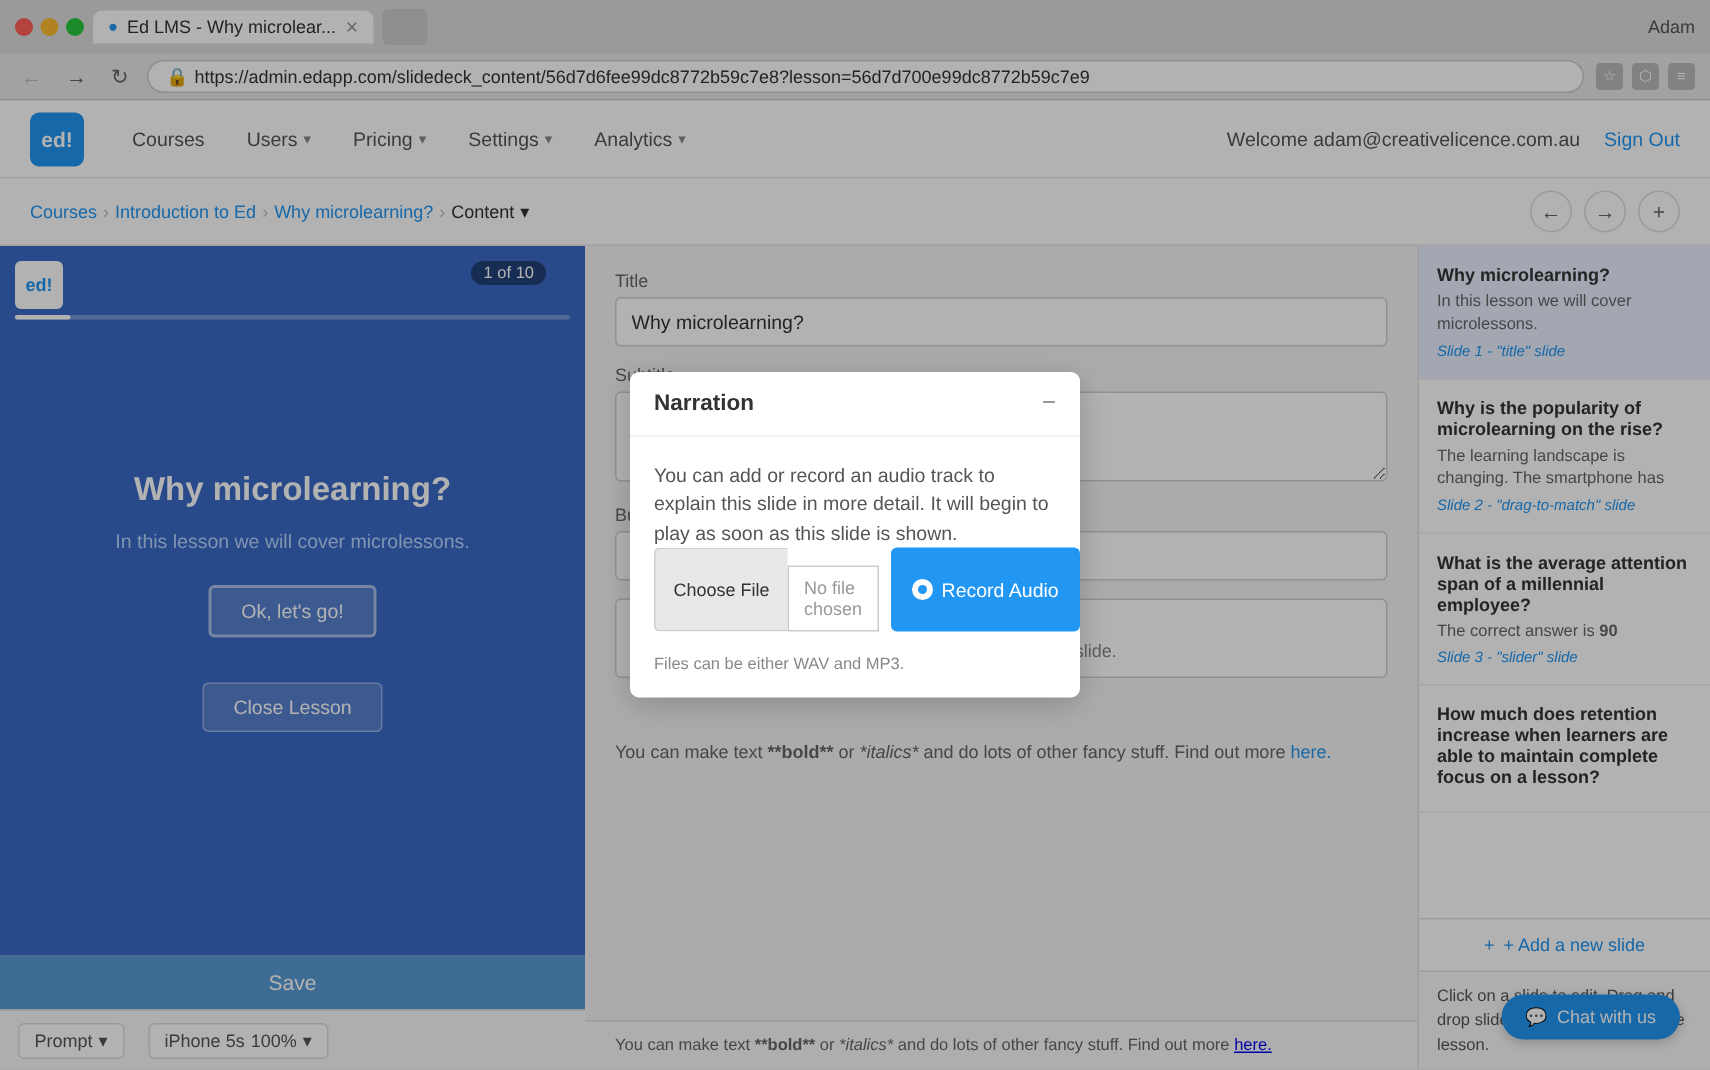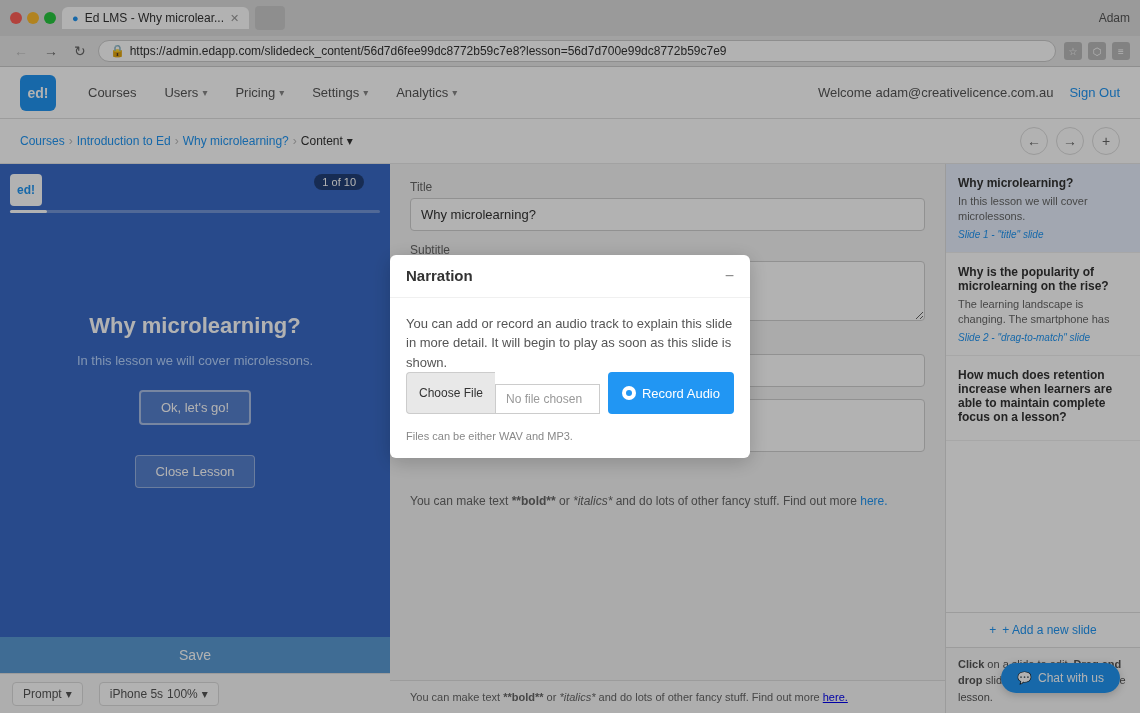--- a/index.html
+++ b/index.html
@@ -76,28 +76,28 @@
     .slides-list { flex: 1; overflow-y: auto; }
     .slide-card { padding: 12px; border-bottom: 1px solid #f0f0f0; cursor: pointer; }
     .slide-card.active { background: #e8f0fe; }
     .slide-card-title { font-size: 12px; font-weight: 600; color: #333; margin-bottom: 4px; }
     .slide-card-desc { font-size: 11px; color: #666; line-height: 1.4; }
     .slide-card-tag { font-size: 10px; color: #2196f3; margin-top: 4px; font-style: italic; }
     .add-slide-btn { display: flex; align-items: center; justify-content: center; gap: 6px; padding: 10px; background: #fff; border-top: 1px solid #e0e0e0; color: #2196f3; cursor: pointer; font-size: 12px; font-weight: 500; }
 
     
     .right-bottom { background: #f9f9f9; border-top: 1px solid #e0e0e0; padding: 8px 12px; font-size: 11px; color: #555; line-height: 1.5; }
-    .right-bottom strong { font-weight: 700; }
+    .right-bottom strong { font-weight: 400; }
 
     
     .chat-btn { position: fixed; bottom: 20px; right: 20px; background: #2196f3; color: #fff; border-radius: 20px; padding: 8px 16px; font-size: 12px; cursor: pointer; display: flex; align-items: center; gap: 6px; box-shadow: 0 2px 8px rgba(0,0,0,0.2); }
 
     
     .modal-overlay { position: fixed; top: 0; left: 0; width: 100%; height: 100%; background: rgba(0,0,0,0.3); z-index: 100; display: flex; align-items: center; justify-content: center; }
-    .modal { background: #fff; border-radius: 6px; width: 360px; box-shadow: 0 4px 20px rgba(0,0,0,0.2); overflow: hidden; }
+    .modal { background: #fff; border-radius: 6px; width: 300px; box-shadow: 0 4px 20px rgba(0,0,0,0.2); overflow: hidden; }
     .modal-header { display: flex; align-items: center; justify-content: space-between; padding: 12px 16px; border-bottom: 1px solid #f0f0f0; }
     .modal-title { font-size: 15px; font-weight: 600; color: #333; }
     .modal-close { background: none; border: none; font-size: 16px; color: #888; cursor: pointer; }
     .modal-body { padding: 16px; }
     .modal-desc { font-size: 13px; color: #555; line-height: 1.5; }
     .modal-file-row { display: flex; gap: 0; margin-bottom: 12px; }
     .choose-file-btn { padding: 7px 12px; background: #e8e8e8; border: 1px solid #ccc; border-right: none; border-radius: 4px 0 0 4px; font-size: 12px; cursor: pointer; color: #333; white-space: nowrap; }
     .file-name-display { flex: 1; padding: 7px 10px; border: 1px solid #ccc; font-size: 12px; color: #999; background: #fff; margin-top: 12px; }
     .record-audio-btn { display: flex; align-items: center; gap: 6px; padding: 7px 14px; background: #2196f3; color: #fff; border: none; border-radius: 4px; font-size: 13px; cursor: pointer; margin-left: 8px; white-space: nowrap; }
     .record-icon { width: 14px; height: 14px; background: #fff; border-radius: 50%; display: flex; align-items: center; justify-content: center; }
@@ -263,20 +263,25 @@
           <div class="slide-card-title">Why microlearning?</div>
           <div class="slide-card-desc">In this lesson we will cover microlessons.</div>
           <div class="slide-card-tag">Slide 1 - "title" slide</div>
         </div>
         <div class="slide-card">
           <div class="slide-card-title">Why is the popularity of microlearning on the rise?</div>
           <div class="slide-card-desc">The learning landscape is changing. The smartphone has</div>
           <div class="slide-card-tag">Slide 2 - "drag-to-match" slide</div>
         </div>
         <div class="slide-card">
+          <div class="slide-card-title">What is the average attention span of a millennial employee?</div>
+          <div class="slide-card-desc">The correct answer is <strong>90</strong></div>
+          <div class="slide-card-tag">Slide 3 - "slider" slide</div>
+        </div>
+        <div class="slide-card">
           <div class="slide-card-title">How much does retention increase when learners are able to maintain complete focus on a lesson?</div>
         </div>
       </div>
       <div class="add-slide-btn">
         <span>+</span>
         <span>+ Add a new slide</span>
       </div>
       <div class="right-bottom">
         <span><strong>Click</strong> on a slide to edit. <strong>Drag and drop</strong> slides to re-order them in the lesson.</span>
       </div>

